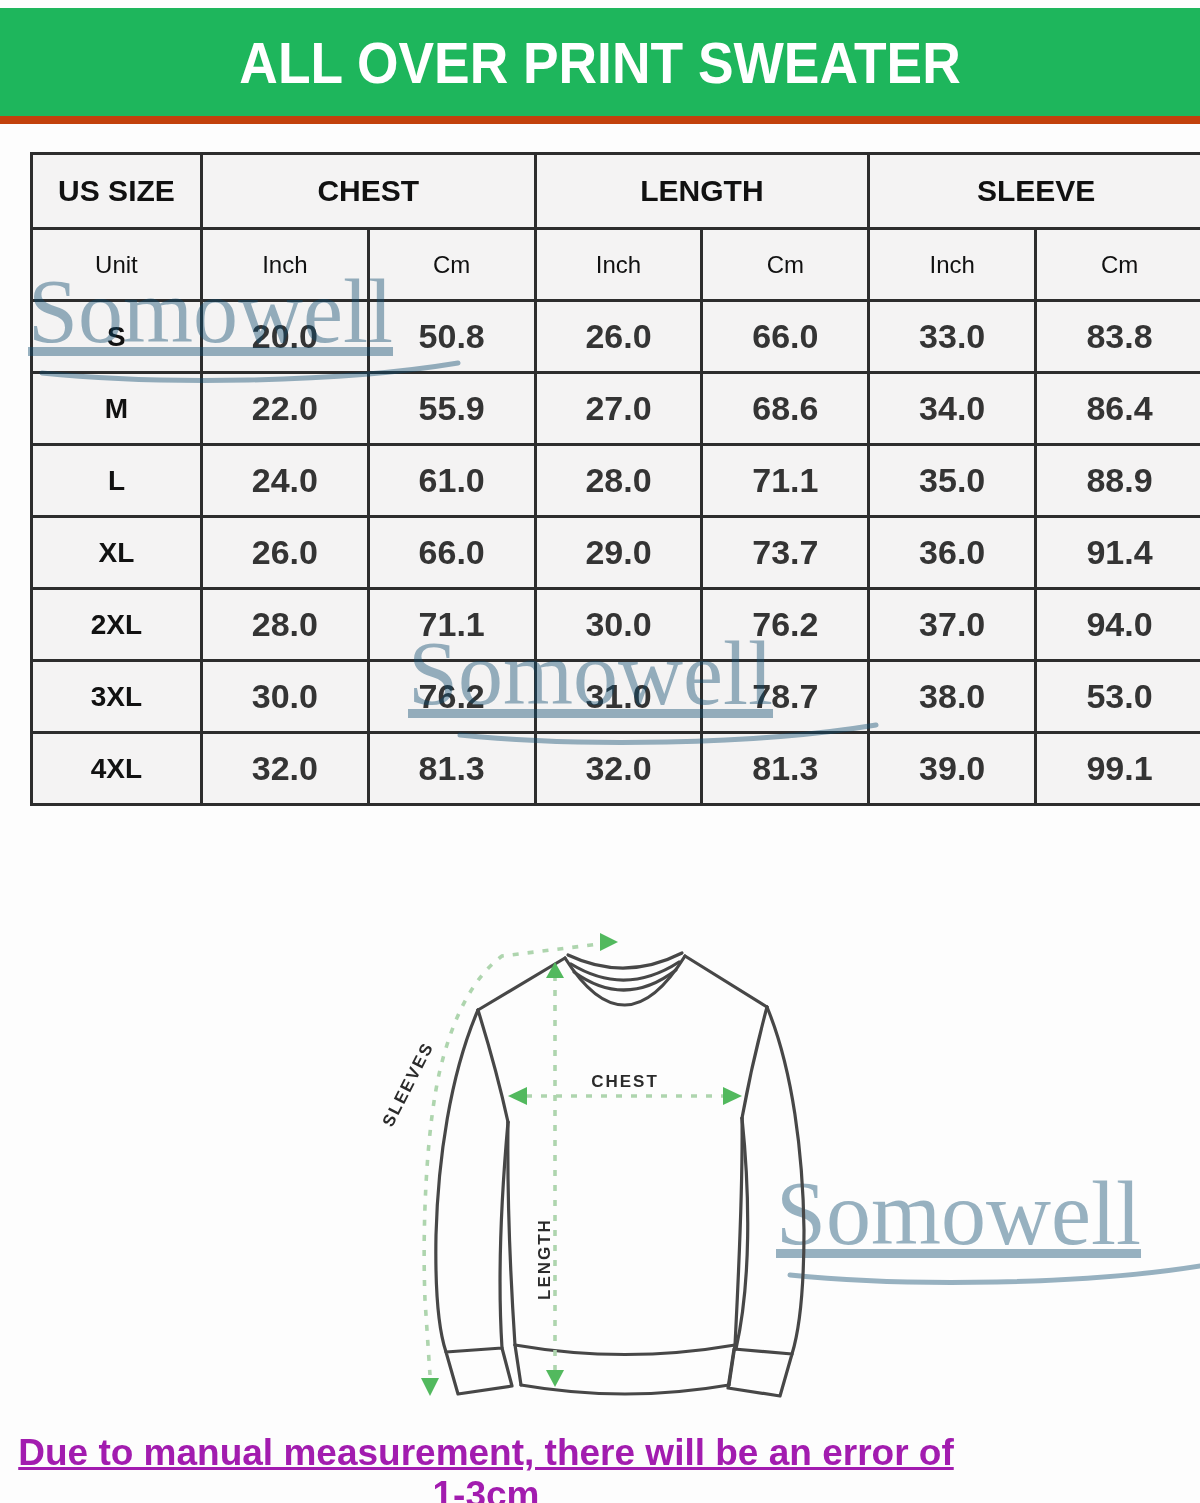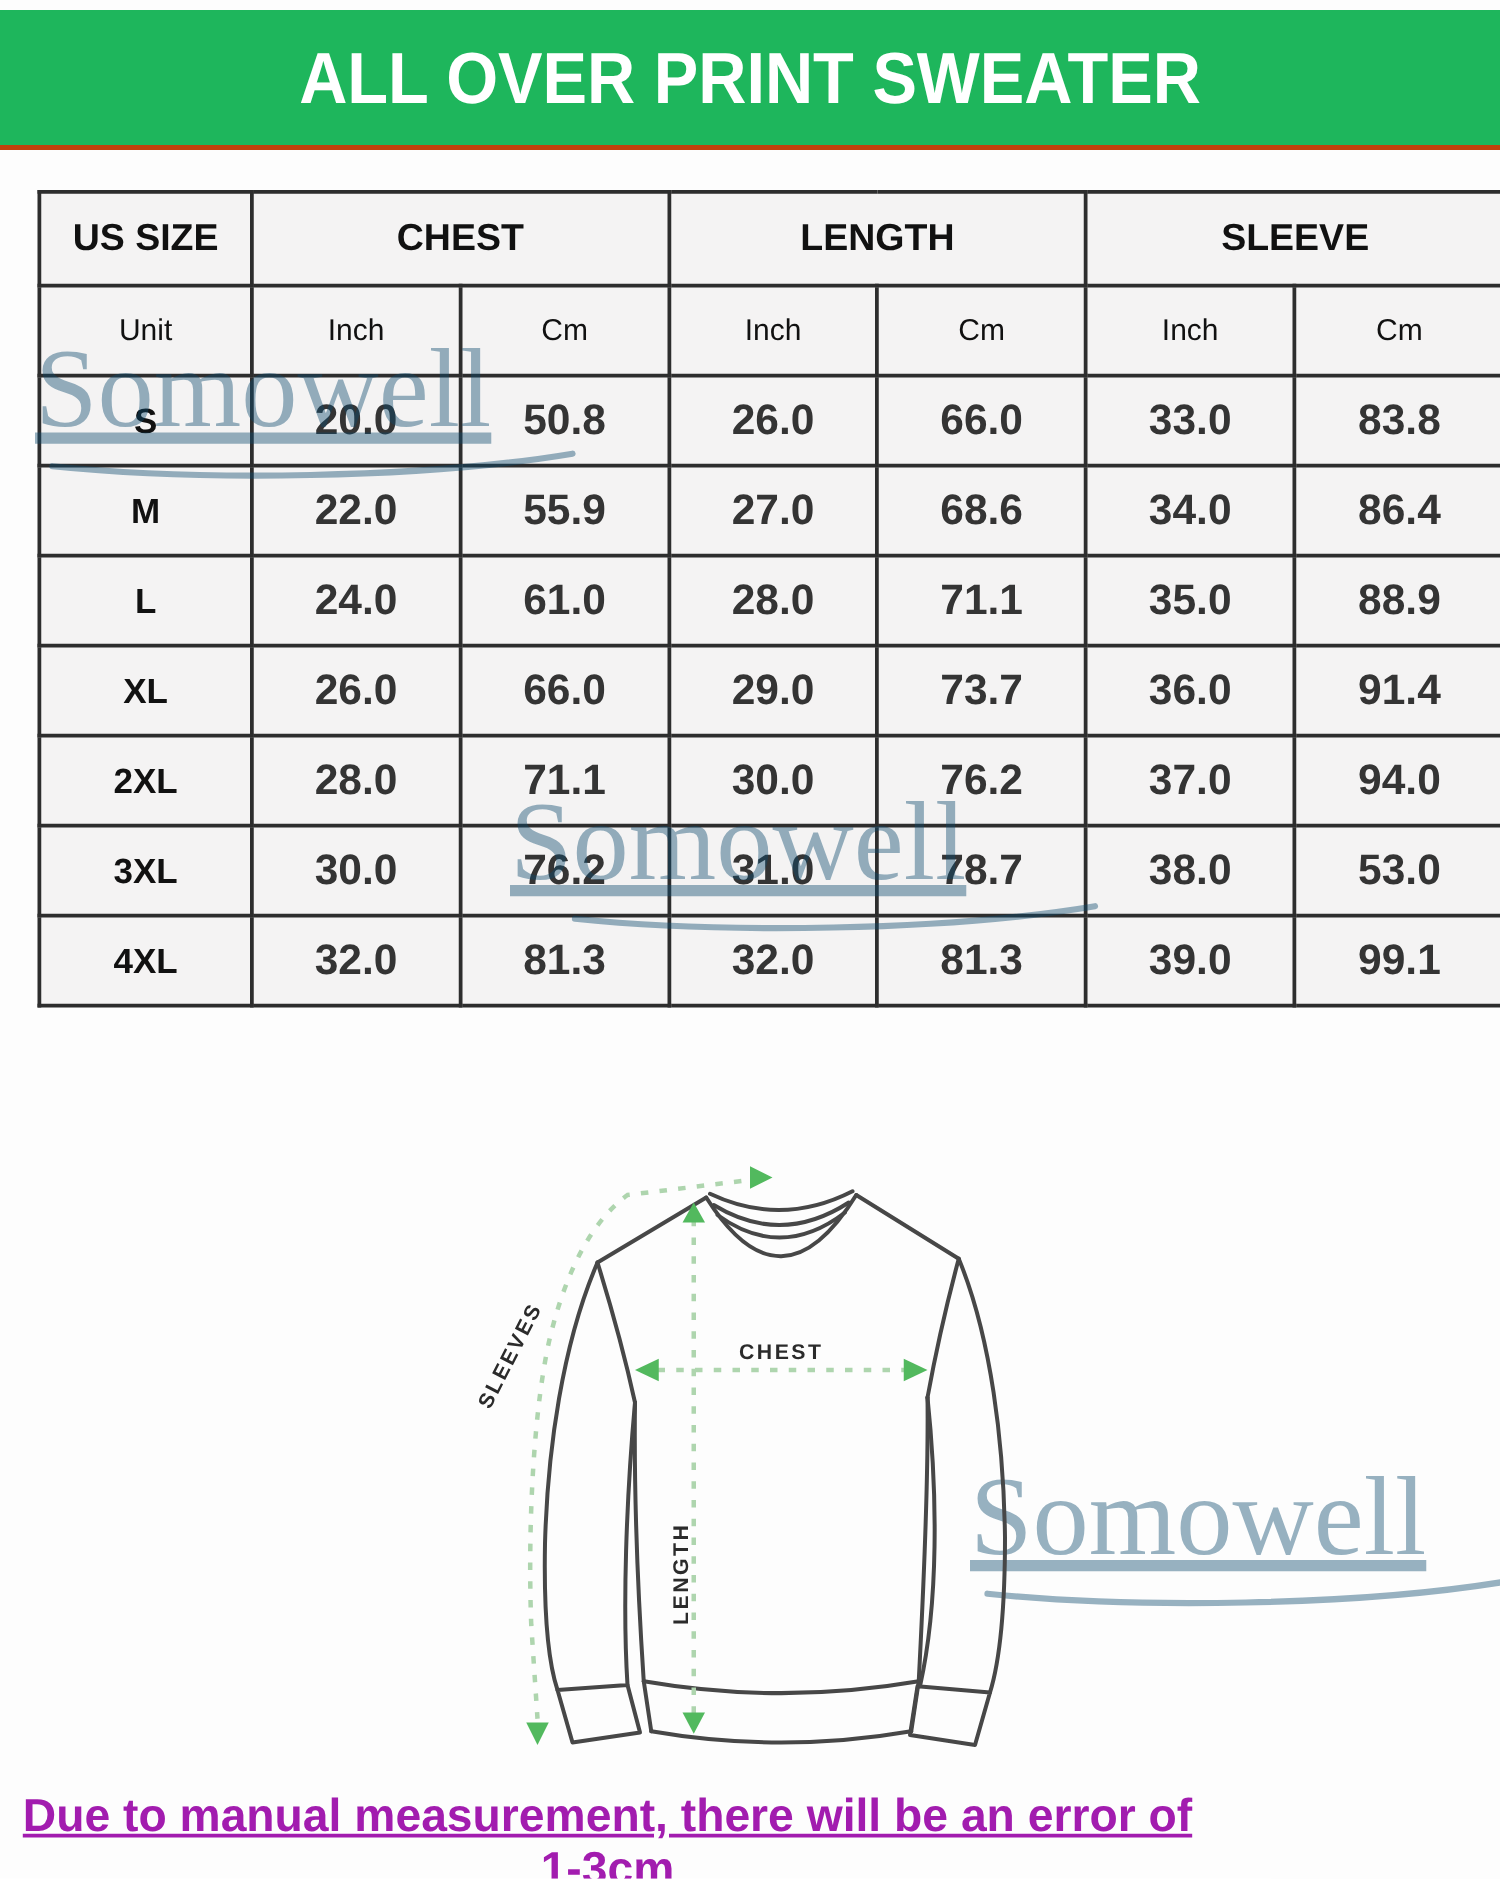--- a/index.html
+++ b/index.html
@@ -4,21 +4,21 @@
 <style>
   html,body { margin:0; padding:0; background:#ffffff; }
   .page {
     position:relative; width:1200px; height:1503px;
     background:#fdfdfd; overflow:hidden;
     font-family:"Liberation Sans", sans-serif;
   }
   
   .header-band {
     position:absolute; left:0; top:8px; width:1200px; height:108px;
-    background:#1eb65c; border-bottom:4px solid #c2410c;
+    background:#1eb65c; border-bottom:8px solid #c2410c;
     display:flex; align-items:center; justify-content:center;
   }
   .title {
     color:#ffffff; font-size:58px; font-weight:bold; white-space:nowrap;
     letter-spacing:0px; transform:scaleX(0.92);
   }
   
   .size-table {
     position:absolute; left:30px; top:152px; width:1175px;
     border-collapse:collapse; table-layout:fixed;

